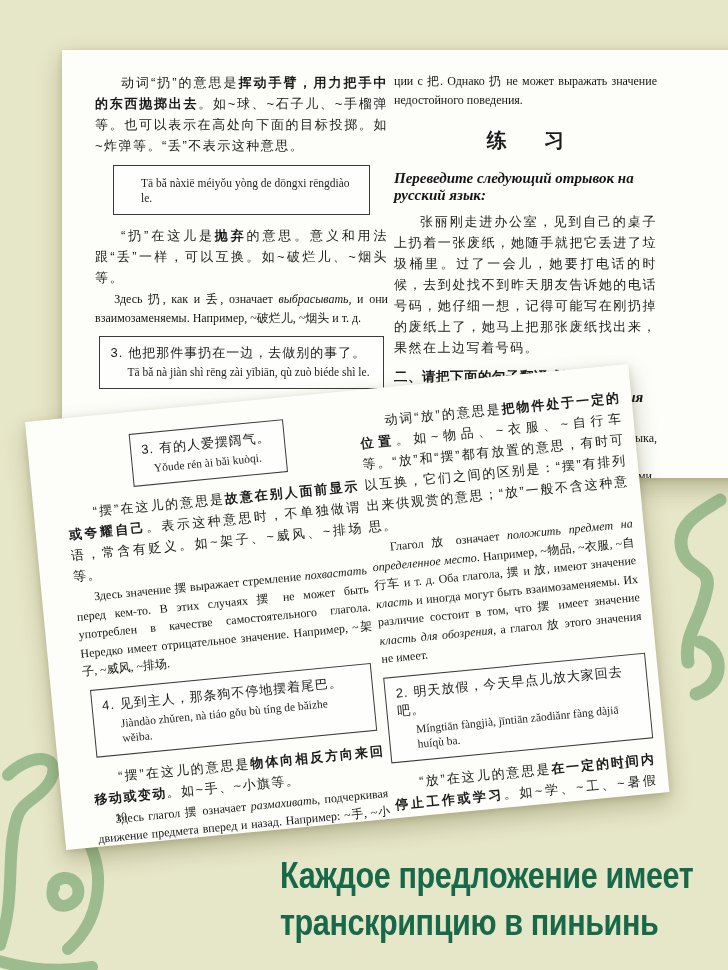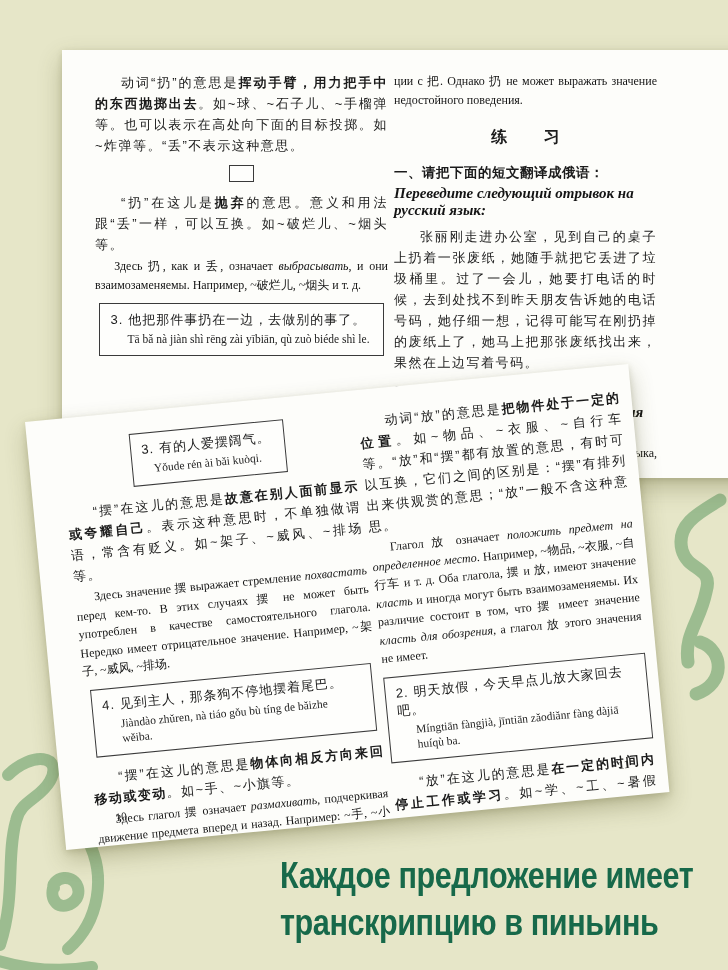--- a/index.html
+++ b/index.html
@@ -46,21 +46,21 @@
     background:#fefefc;
   }
   .example-line{font-size:13px;color:#1b1b1b;letter-spacing:1px;}
   .example-num{margin-right:5px;}
   .example-py{
     font-family:"Liberation Serif",serif;
     font-size:11.5px;line-height:15px;color:#222;
     margin-top:3px;padding-left:17px;max-width:215px;
   }
   .h-exercises{
-    text-align:center;font-size:16px;font-weight:bold;color:#1b1b1b;
+    text-align:center;font-size:20px;font-weight:bold;color:#1b1b1b;
     letter-spacing:16px;padding-left:16px;margin:18px 0 16px 0;
   }
   .h-section{font-weight:bold;font-size:13.5px;color:#1b1b1b;margin:10px 0 3px 0;letter-spacing:0.5px;}
   .ru-head{
     font-family:"Liberation Serif",serif;font-weight:bold;font-style:italic;
     font-size:15px;color:#141414;margin:0 0 7px 0;
   }
   .ru-list{
     font-family:"Liberation Serif",serif;font-size:12px;line-height:17.5px;color:#141414;
     margin:4px 0 0 0;padding-left:20px;
@@ -97,35 +97,35 @@
     <path d="M100,96 C118,130 112,176 80,204"></path>
     <path d="M4,214 C36,224 70,228 104,222"></path>
   </g>
 </svg>
 
 <div id="back-page" class="page">
   <div class="page-inner">
     <div class="col-l">
       <p class="cn"><span>动词“扔”的意思是</span><span class="seg-b">挥动手臂，用力把手中的东西抛掷出去</span><span>。如~球、~石子儿、~手榴弹等。也可以表示在高处向下面的目标投掷。如~炸弹等。“丢”不表示这种意思。</span></p>
       <div class="example">
+        <div class="example-py">Tā bǎ nàxiē méiyǒu yòng de dōngxi rēngdiào le.</div>
       </div>
       <p class="cn"><span>“扔”在这儿是</span><span class="seg-b">抛弃</span><span>的意思。意义和用法跟“丢”一样，可以互换。如~破烂儿、~烟头等。</span></p>
       <p class="ru"><span>Здесь 扔, как и 丢, означает </span><span class="seg-i">выбрасывать</span><span>, и они взаимозаменяемы. Например, ~破烂儿, ~烟头 и т. д.</span></p>
       <div class="example">
         <div class="example-line">
           <span class="example-num">3.</span><span>他把那件事扔在一边，去做别的事了。</span>
         </div>
         <div class="example-py" style="max-width:250px;">Tā bǎ nà jiàn shì rēng zài yībiān, qù zuò biéde shì le.</div>
       </div>
 
     </div>
     <div class="col-r">
       <p class="ru no-indent"><span>ции с 把. Однако 扔 не может выражать значение недостойного поведения.</span></p>
       <div class="h-exercises">练 习</div>
-      <div class="h-section">一、请把下面的短文翻译成俄语：</div>
       <div class="ru-head">Переведите следующий отрывок на русский язык:</div>
       <p class="cn"><span>张丽刚走进办公室，见到自己的桌子上扔着一张废纸，她随手就把它丢进了垃圾桶里。过了一会儿，她要打电话的时候，去到处找不到昨天朋友告诉她的电话号码，她仔细一想，记得可能写在刚扔掉的废纸上了，她马上把那张废纸找出来，果然在上边写着号码。</span></p>
       <div class="h-section">二、请把下面的句子翻译成汉语：</div>
       <div class="ru-head">Переведите следующие предложения на китайский язык:</div>
       <ol class="ru-list">
         <li>Он забыл большую часть китайского языка, который учил, из-за отсутствия практики.</li>
         <li>Я не знаю, где я оставил мою сумку с книгами.</li>
 
       </ol>
     </div>

